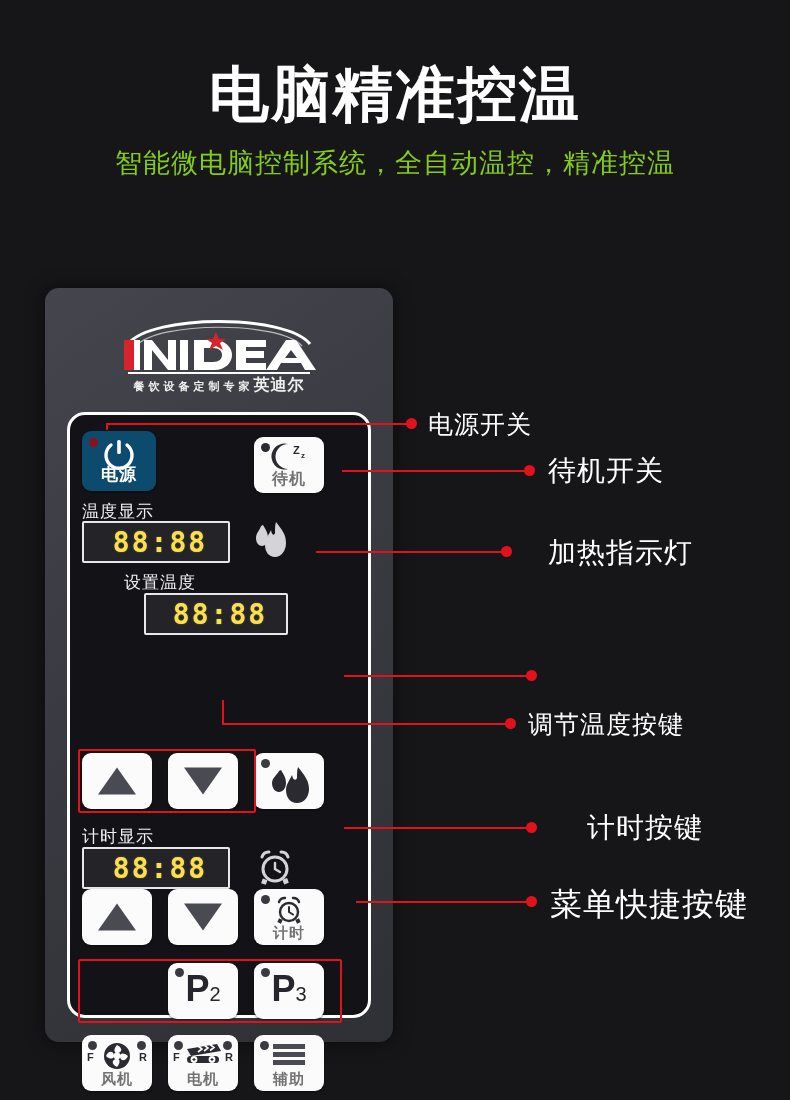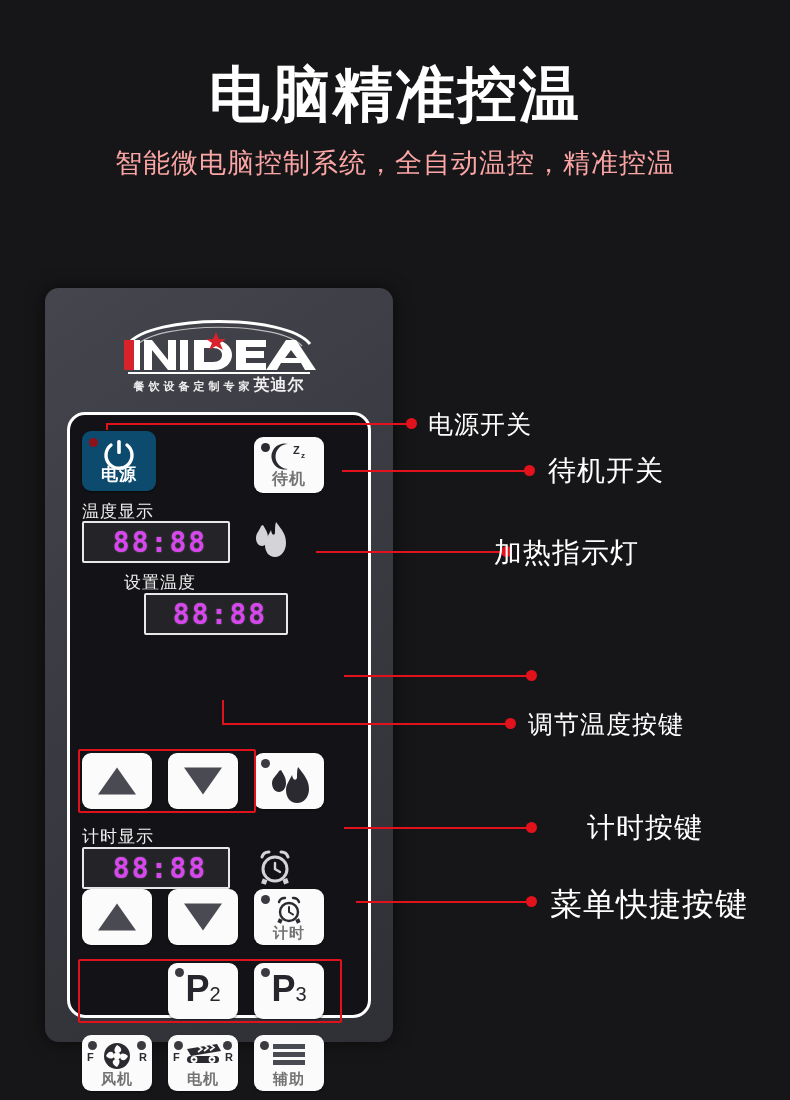--- a/index.html
+++ b/index.html
@@ -18,21 +18,21 @@
     font-size: 60px;
     line-height: 74px;
     font-weight: bold;
     color: #ffffff;
     letter-spacing: 2px;
   }
   .subtitle {
     margin-top: 14px;
     font-size: 27px;
     line-height: 34px;
-    color: #fca5a5;
+    color: #84cc16;
     letter-spacing: 1px;
   }
 
   
   .panel-outer {
     position: absolute;
     left: 45px; top: 288px;
     width: 348px; height: 754px;
     border-radius: 14px;
     background: linear-gradient(145deg,#45454d 0%, #3c3c44 35%, #35353c 70%, #2f2f36 100%);
@@ -114,21 +114,21 @@
     background: #232328;
     border: 2px solid #e8e8e8;
     border-radius: 2px;
     display: flex;
     align-items: center;
     justify-content: center;
   }
   .seg-text {
     font-family: "DejaVu Sans Mono", monospace;
     font-weight: bold;
-    color: #d946ef;
+    color: #fde047;
     letter-spacing: 2px;
     text-shadow: 0 0 2px rgba(200,200,210,.4);
     margin-left: 8px;
   }
 
   
   .key-arrow { width: 70px; height: 56px; }
   .arrow-up, .arrow-down {
     position: absolute; left: 50%; top: 50%;
     width: 0; height: 0;
@@ -379,21 +379,21 @@
   <div class="call-line" style="left:106px; top:423px; width:305px;"></div>
   <div class="call-dot" style="left:406px; top:418px;"></div>
   <div class="call-text" style="left:428px; top:408px; font-size:25px;">电源开关</div>
 
   <div class="call-line" style="left:342px; top:470px; width:186px;"></div>
   <div class="call-dot" style="left:524px; top:465px;"></div>
   <div class="call-text" style="left:548px; top:452px; font-size:28px;">待机开关</div>
 
   <div class="call-line" style="left:316px; top:551px; width:190px;"></div>
   <div class="call-dot" style="left:501px; top:546px;"></div>
-  <div class="call-text" style="left:494px; top:534px; font-size:28px;">加热指示灯</div>
+  <div class="call-text" style="left:548px; top:534px; font-size:28px;">加热指示灯</div>
 
   <div class="call-line" style="left:344px; top:675px; width:186px;"></div>
   <div class="call-dot" style="left:526px; top:670px;"></div>
 
   <div class="call-vline" style="left:222px; top:700px; height:24px;"></div>
   <div class="call-line" style="left:222px; top:723px; width:288px;"></div>
   <div class="call-dot" style="left:505px; top:718px;"></div>
   <div class="call-text" style="left:528px; top:708px; font-size:25px;">调节温度按键</div>
 
   <div class="call-line" style="left:344px; top:827px; width:186px;"></div>

